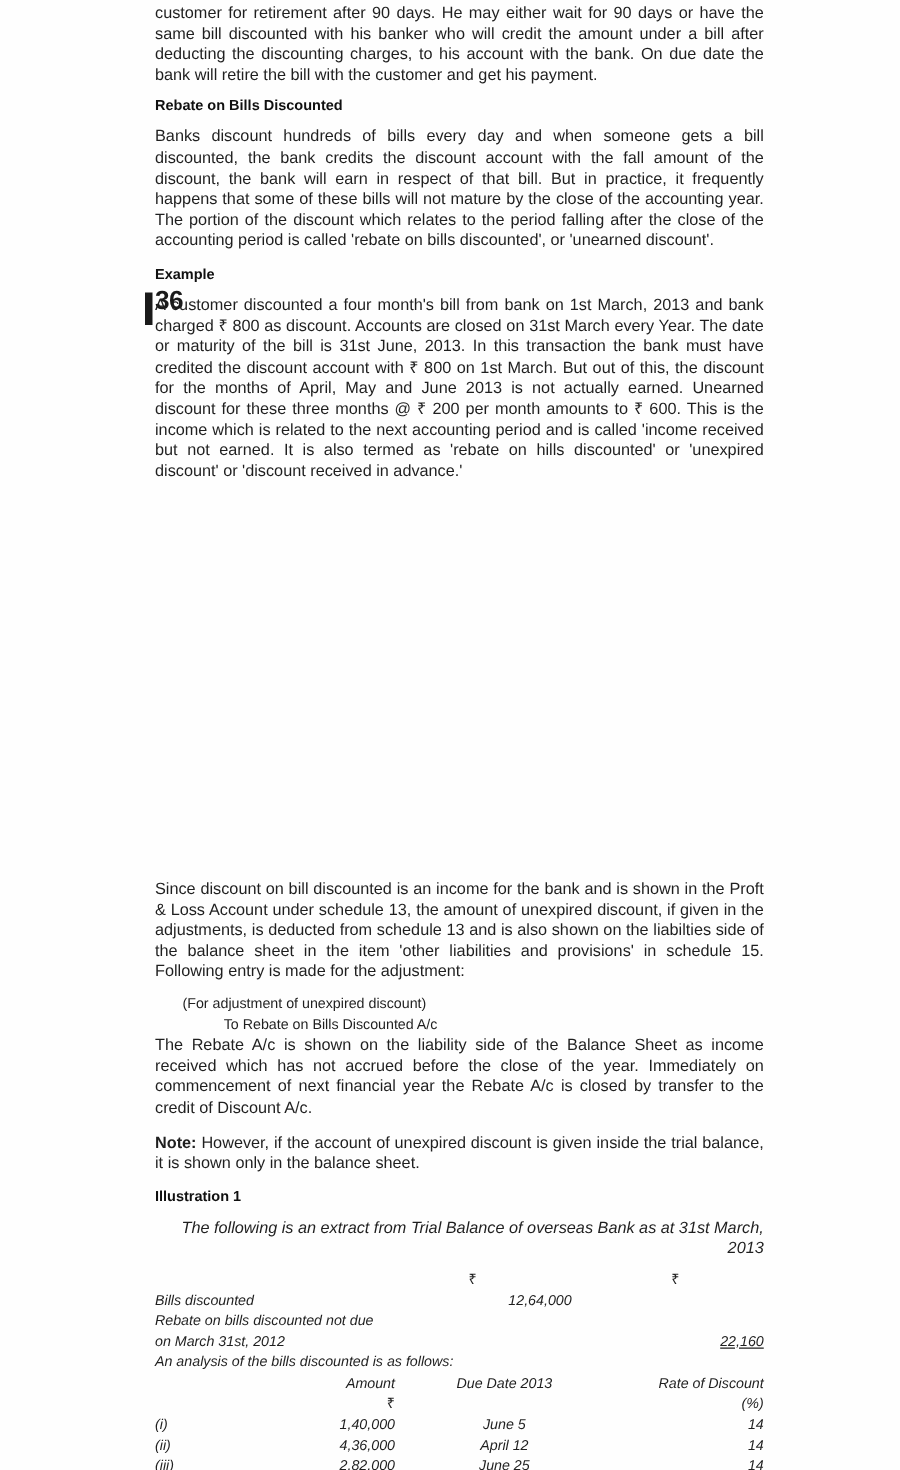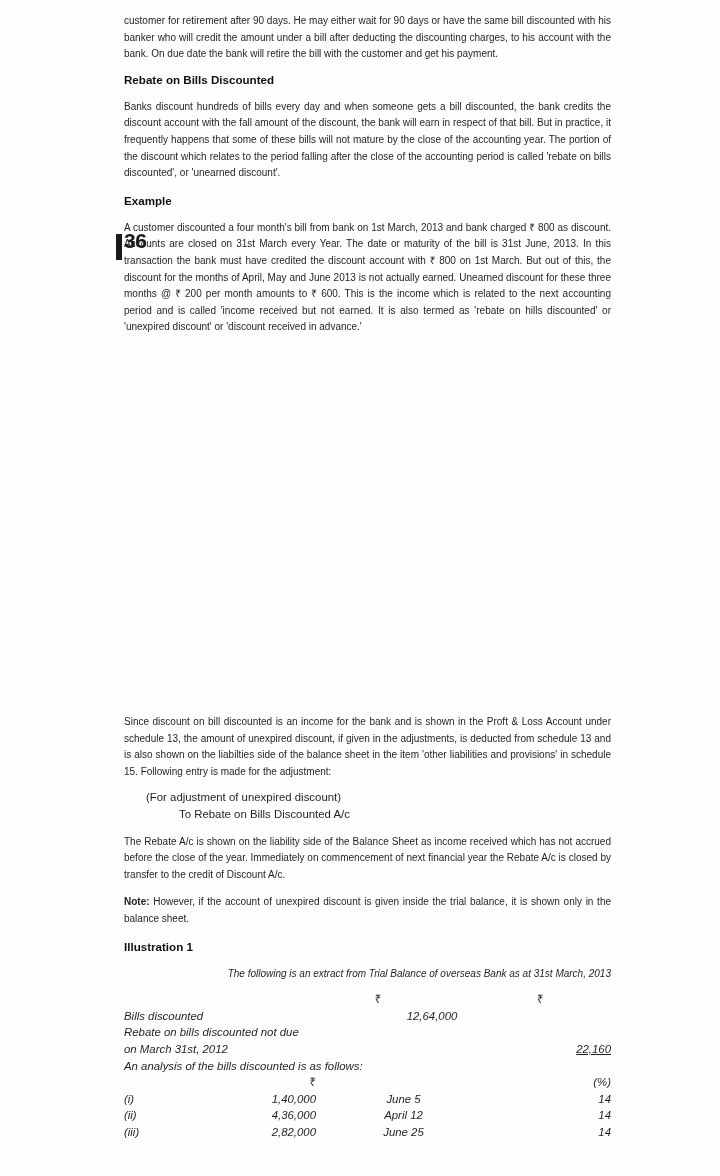--- a/index.html
+++ b/index.html
@@ -46,22 +46,22 @@
     font-family: "Liberation Sans", sans-serif;
     font-size: 21px;
     font-weight: 700;
     line-height: 1;
     color: #1a1a1a;
     letter-spacing: -0.5px;
   }
 
   
   p.body {
-    margin: 11px 0 9px 0;
-    font-size: 10px;
+    margin: 0 0 9px 0;
+    font-size: 13px;
     line-height: 16.6px;
     text-align: justify;
     text-justify: inter-word;
     color: #1f1f1f;
   }
   p.body:last-child { margin-bottom: 0; }
 
   h3.head {
     margin: 0 0 8px 0;
     font-size: 11.6px;
@@ -204,20 +204,26 @@
         </tr>
       </tbody>
     </table>
 
     <div class="entry-line ital" style="padding-left:0">An analysis of the bills discounted is as follows:</div>
 
     <table class="bills">
       <thead>
         <tr>
           <td class="col-no"></td>
+          <td class="col-amt">Amount</td>
+          <td class="col-due">Due Date 2013</td>
+          <td class="col-rate">Rate of Discount</td>
+        </tr>
+        <tr>
+          <td class="col-no"></td>
           <td class="col-amt" style="font-style:normal">₹</td>
           <td class="col-due"></td>
           <td class="col-rate">(%)</td>
         </tr>
       </thead>
       <tbody>
         <tr>
           <td class="col-no">(i)</td>
           <td class="col-amt">1,40,000</td>
           <td class="col-due">June 5</td>

